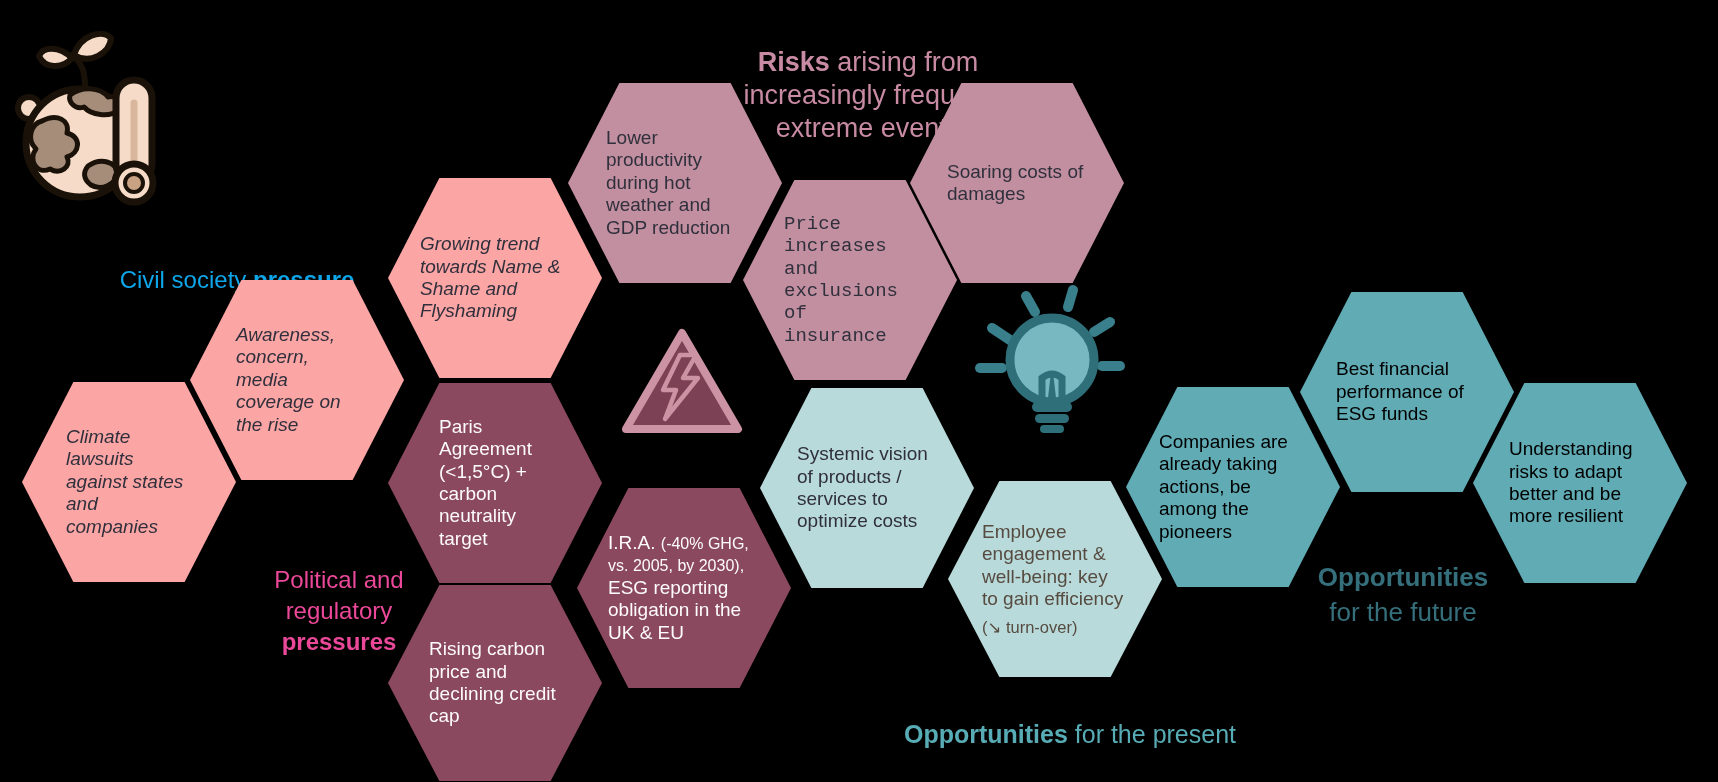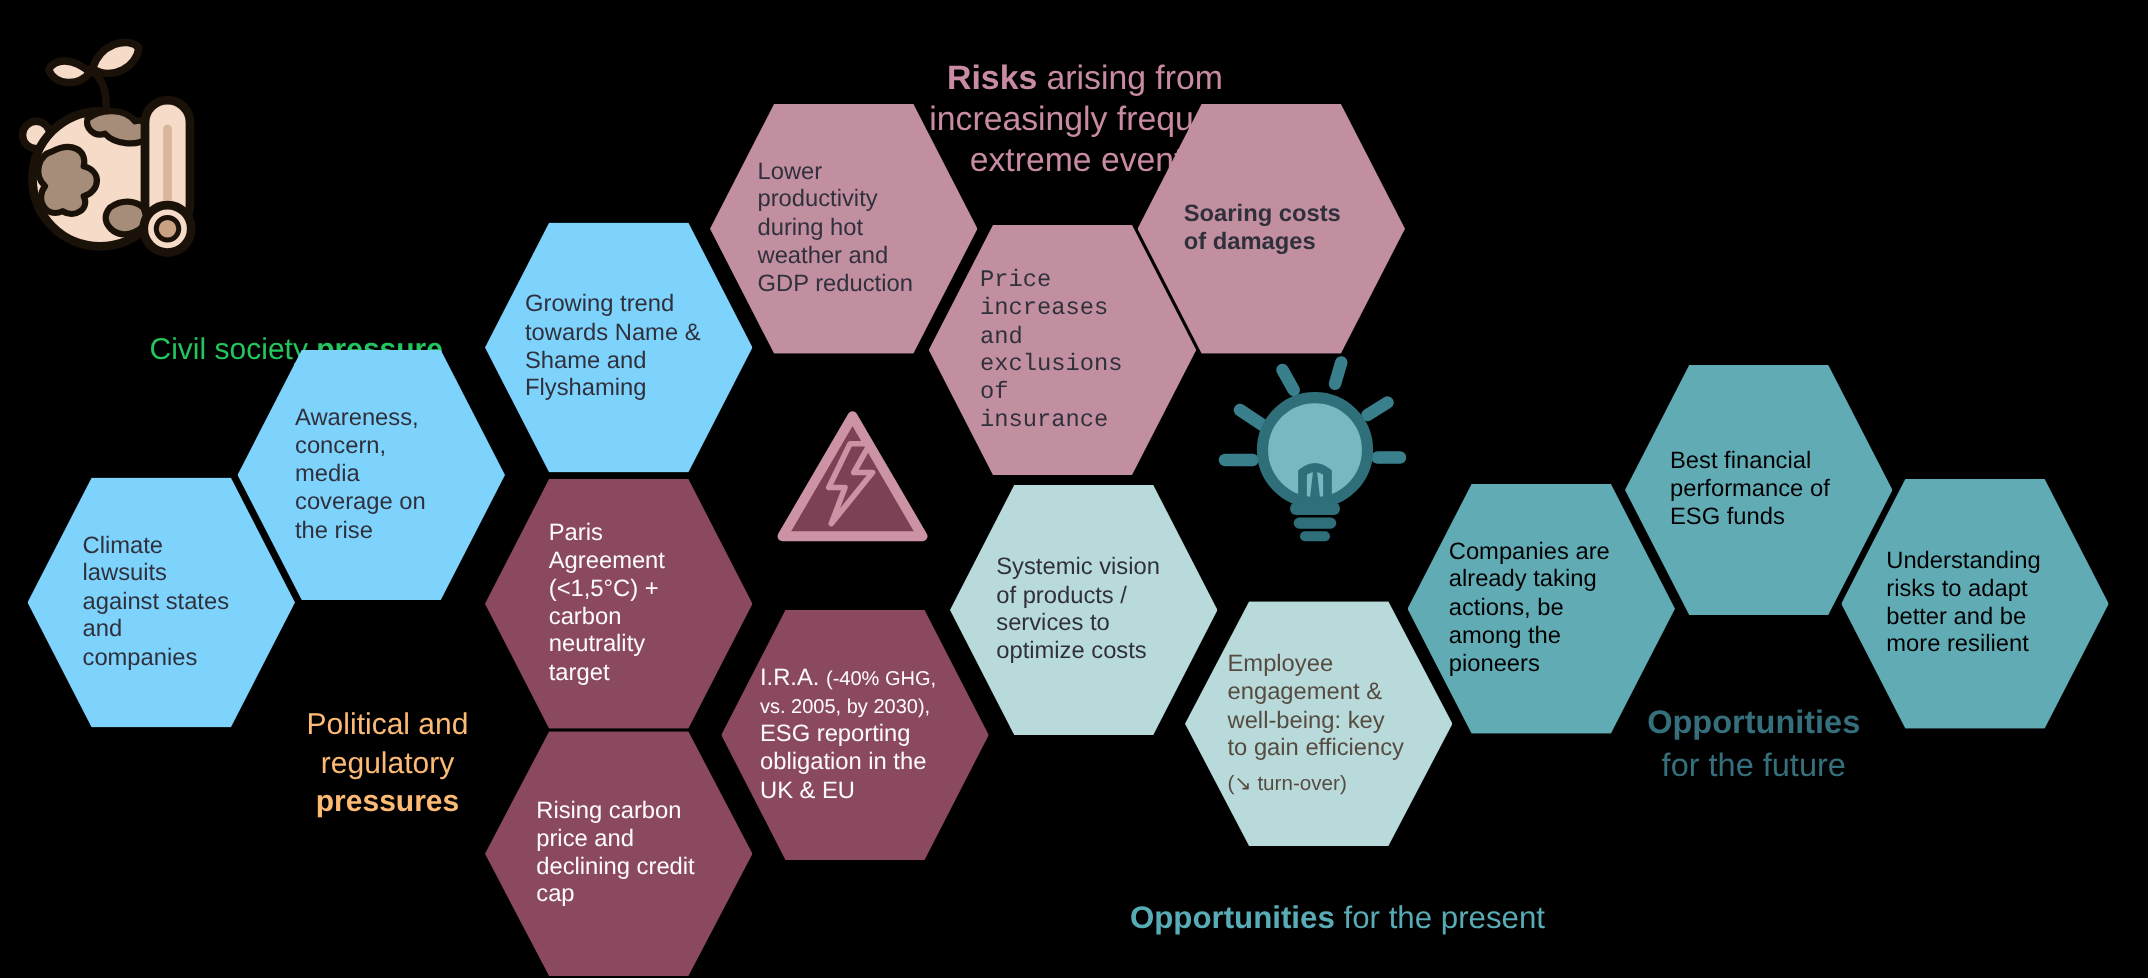--- a/index.html
+++ b/index.html
@@ -11,54 +11,54 @@
   }
   
   .hex{
     position:absolute;
     width:214px;height:200px;
     clip-path:polygon(24% 0,76% 0,100% 50%,76% 100%,24% 100%,0 50%);
     display:flex;align-items:center;justify-content:center;
     font-size:19px;line-height:1.18;
   }
   .hex .txt{display:inline-block;}
-  .light-pink{background:#7dd3fc;color:#30303c;}
+  .light-pink{background:#fca5a5;color:#30303c;font-style:italic;}
   .med-pink{background:#c28fa0;color:#30303c;}
   .maroon{background:#8b495f;color:#fdfbfc;}
   .light-teal{background:#b9dada;color:#30303c;}
   .med-teal{background:#60abb4;color:#000000;}
 
   #hx-climate{left:22px;top:382px;}
   #hx-awareness{left:190px;top:280px;}
   #hx-growing{left:388px;top:178px;}
   #hx-paris{left:388px;top:383px;}
   #hx-rising{left:388px;top:585px;height:196px;}
   #hx-ira{left:577px;top:488px;}
   #hx-lower{left:568px;top:83px;}
   #hx-price{left:743px;top:180px;font-family:Liberation Mono, monospace;}
-  #hx-soaring{left:910px;top:83px;font-weight:bold;}
+  #hx-soaring{left:910px;top:83px;}
   #hx-systemic{left:760px;top:388px;}
   #hx-employee{left:948px;top:481px;height:196px;color:#564b40;}
   #hx-companies{left:1126px;top:387px;}
   #hx-best{left:1300px;top:292px;}
   #hx-understanding{left:1473px;top:383px;}
 
   .w112{max-width:112px;} .w122{max-width:122px;} .w126{max-width:126px;}
   .w132{max-width:132px;} .w138{max-width:138px;} .w140{max-width:140px;}
   .w142{max-width:142px;} .w146{max-width:146px;} .w148{max-width:148px;}
   .w150{max-width:150px;} .w152{max-width:152px;}
 
   .small-detail{font-size:16px;}
   .note{display:block;font-size:16.5px;margin-top:7px;}
 
   
   .heading{position:absolute;text-align:center;margin-top:34px;}
   #title{left:713px;top:12px;width:310px;font-size:27px;color:#c88ba3;line-height:1.22;}
-  #civil{left:87px;top:232px;width:300px;font-size:24px;color:#22c55e;}
-  #political{left:218px;top:530px;width:184px;font-size:24px;color:#fdba74;line-height:1.3;}
+  #civil{left:87px;top:232px;width:300px;font-size:24px;color:#0ea5e9;}
+  #political{left:247px;top:530px;width:184px;font-size:24px;color:#ec4899;line-height:1.3;}
   #opp-present{left:820px;top:686px;width:500px;font-size:25px;color:#57acb5;}
   #opp-future{left:1303px;top:526px;width:200px;font-size:26px;color:#356f7c;line-height:1.35;}
   .blk{display:block;}
 
   
   .icon{position:absolute;}
   #icon-earth{left:12px;top:25px;width:150px;height:185px;}
   #icon-hazard{left:618px;top:325px;width:128px;height:112px;}
   #icon-bulb{left:952px;top:280px;width:175px;height:170px;}
 </style>

